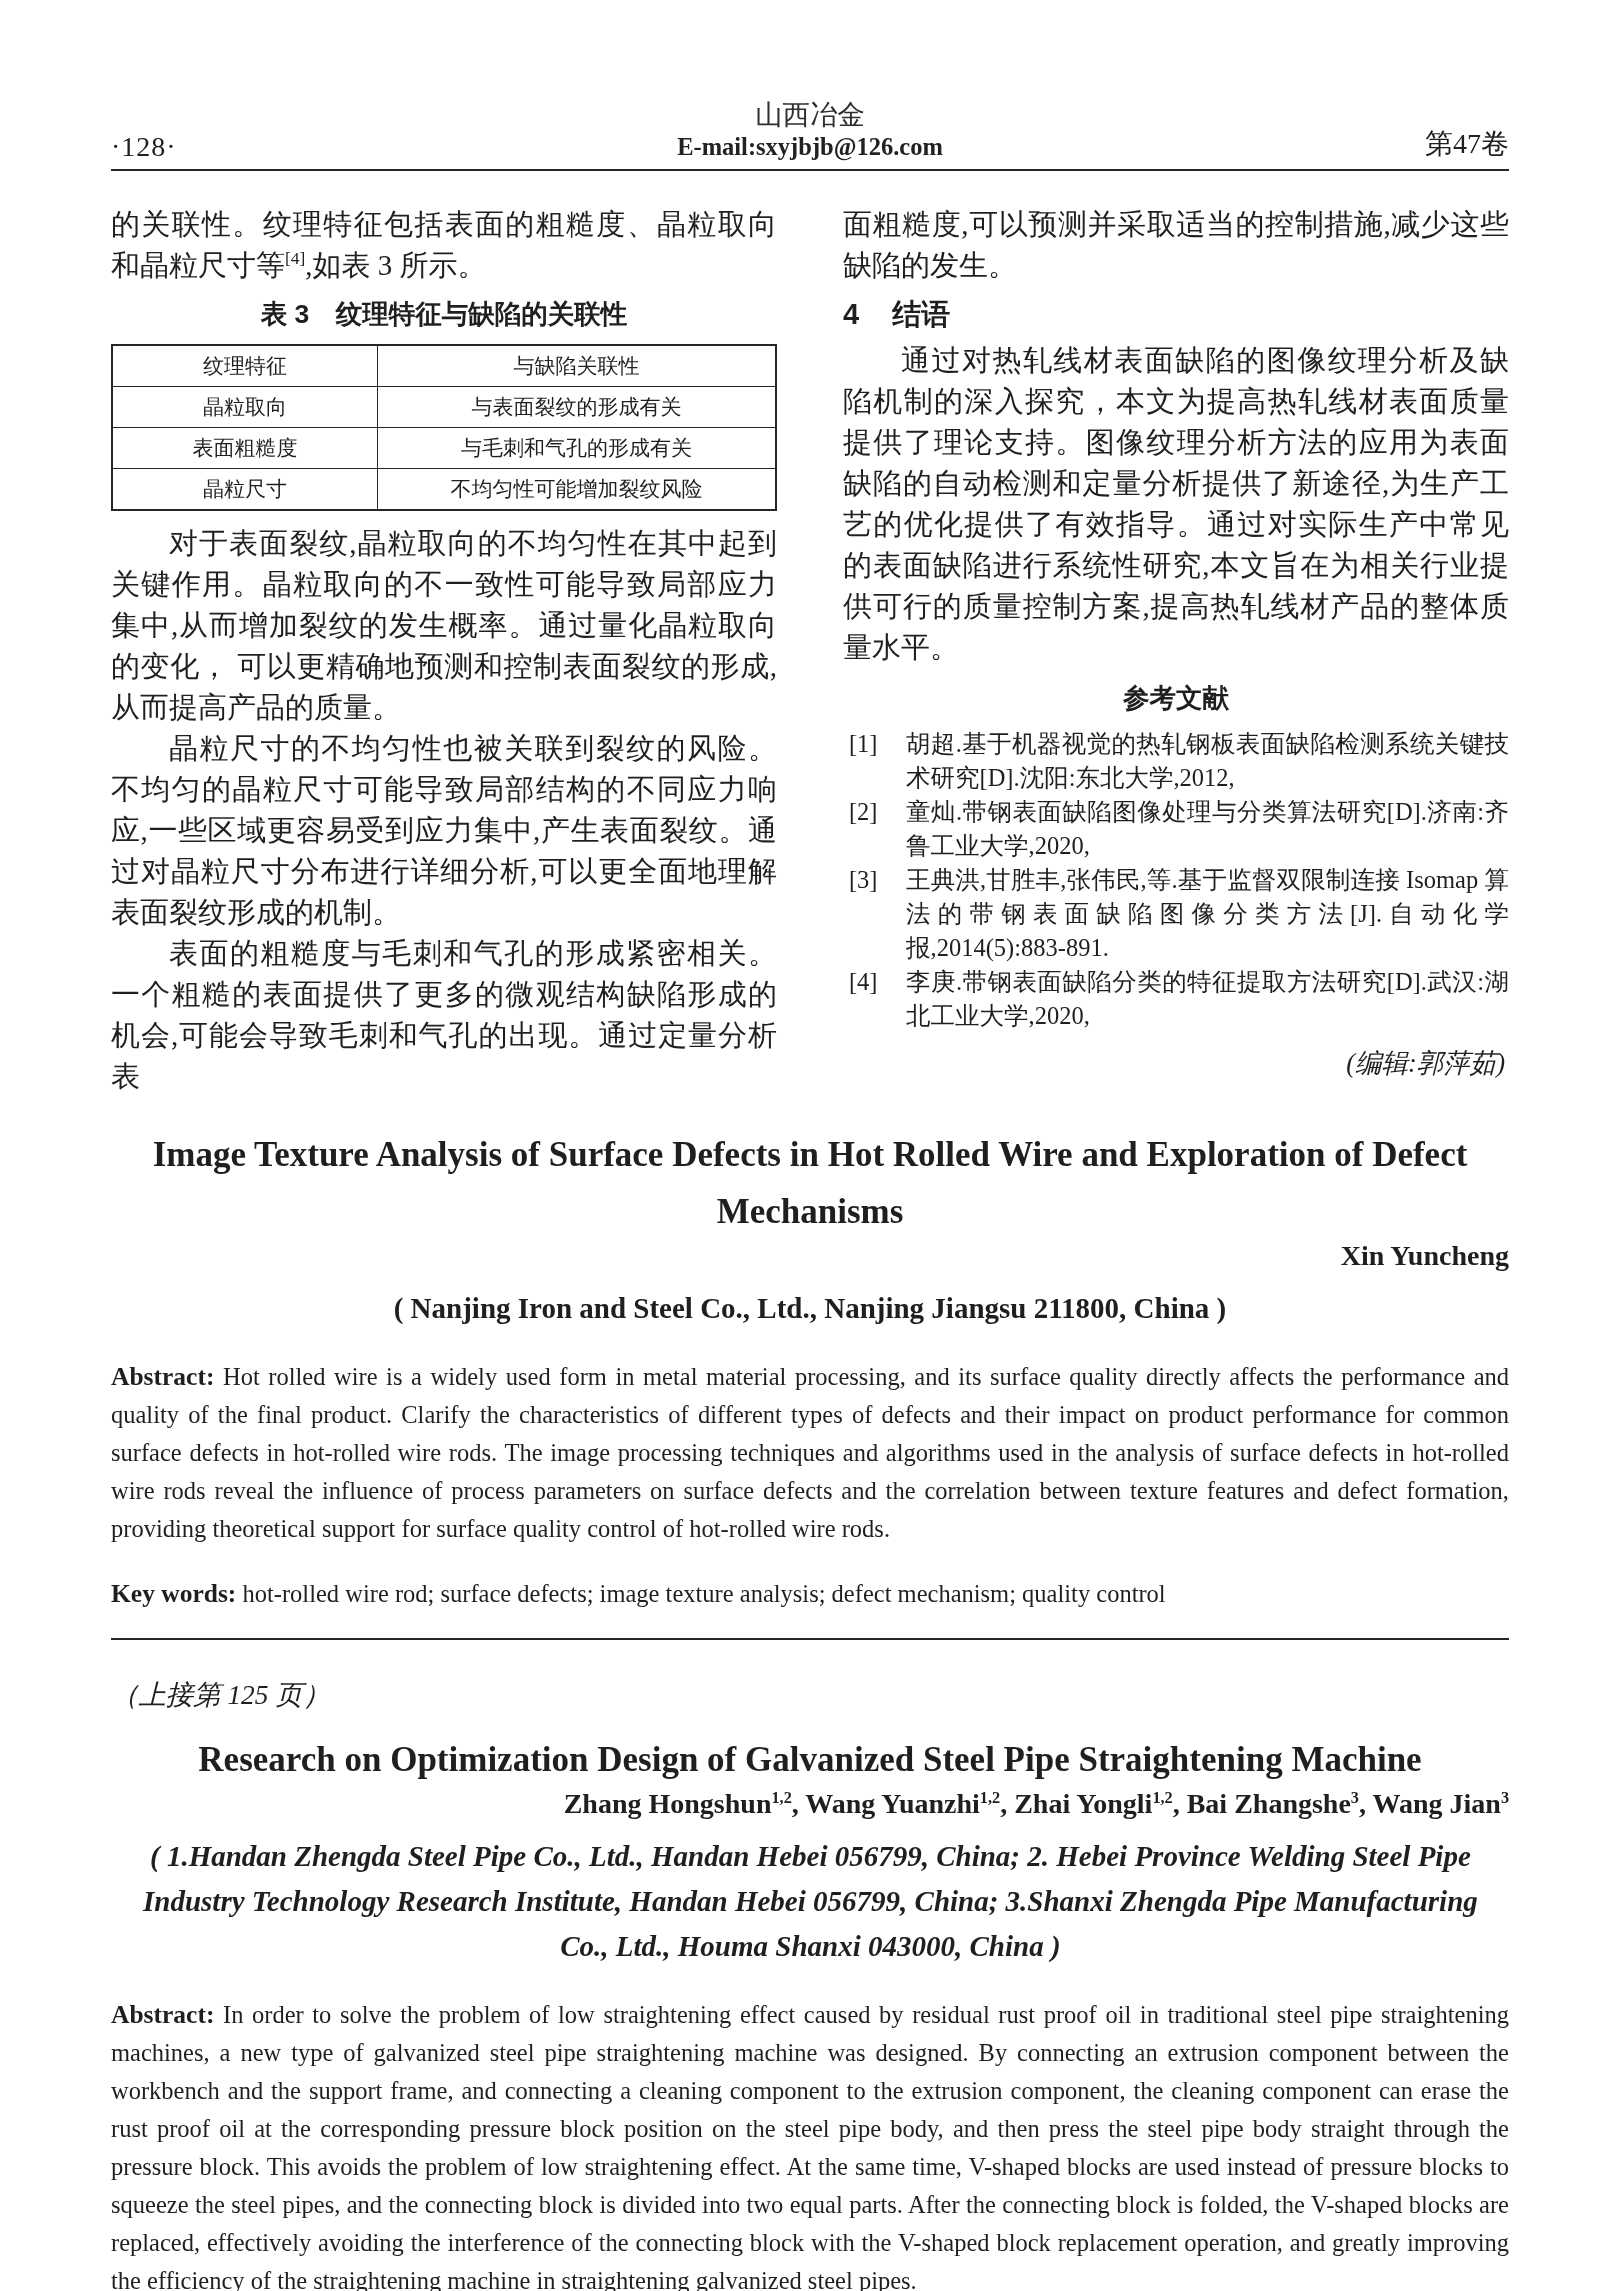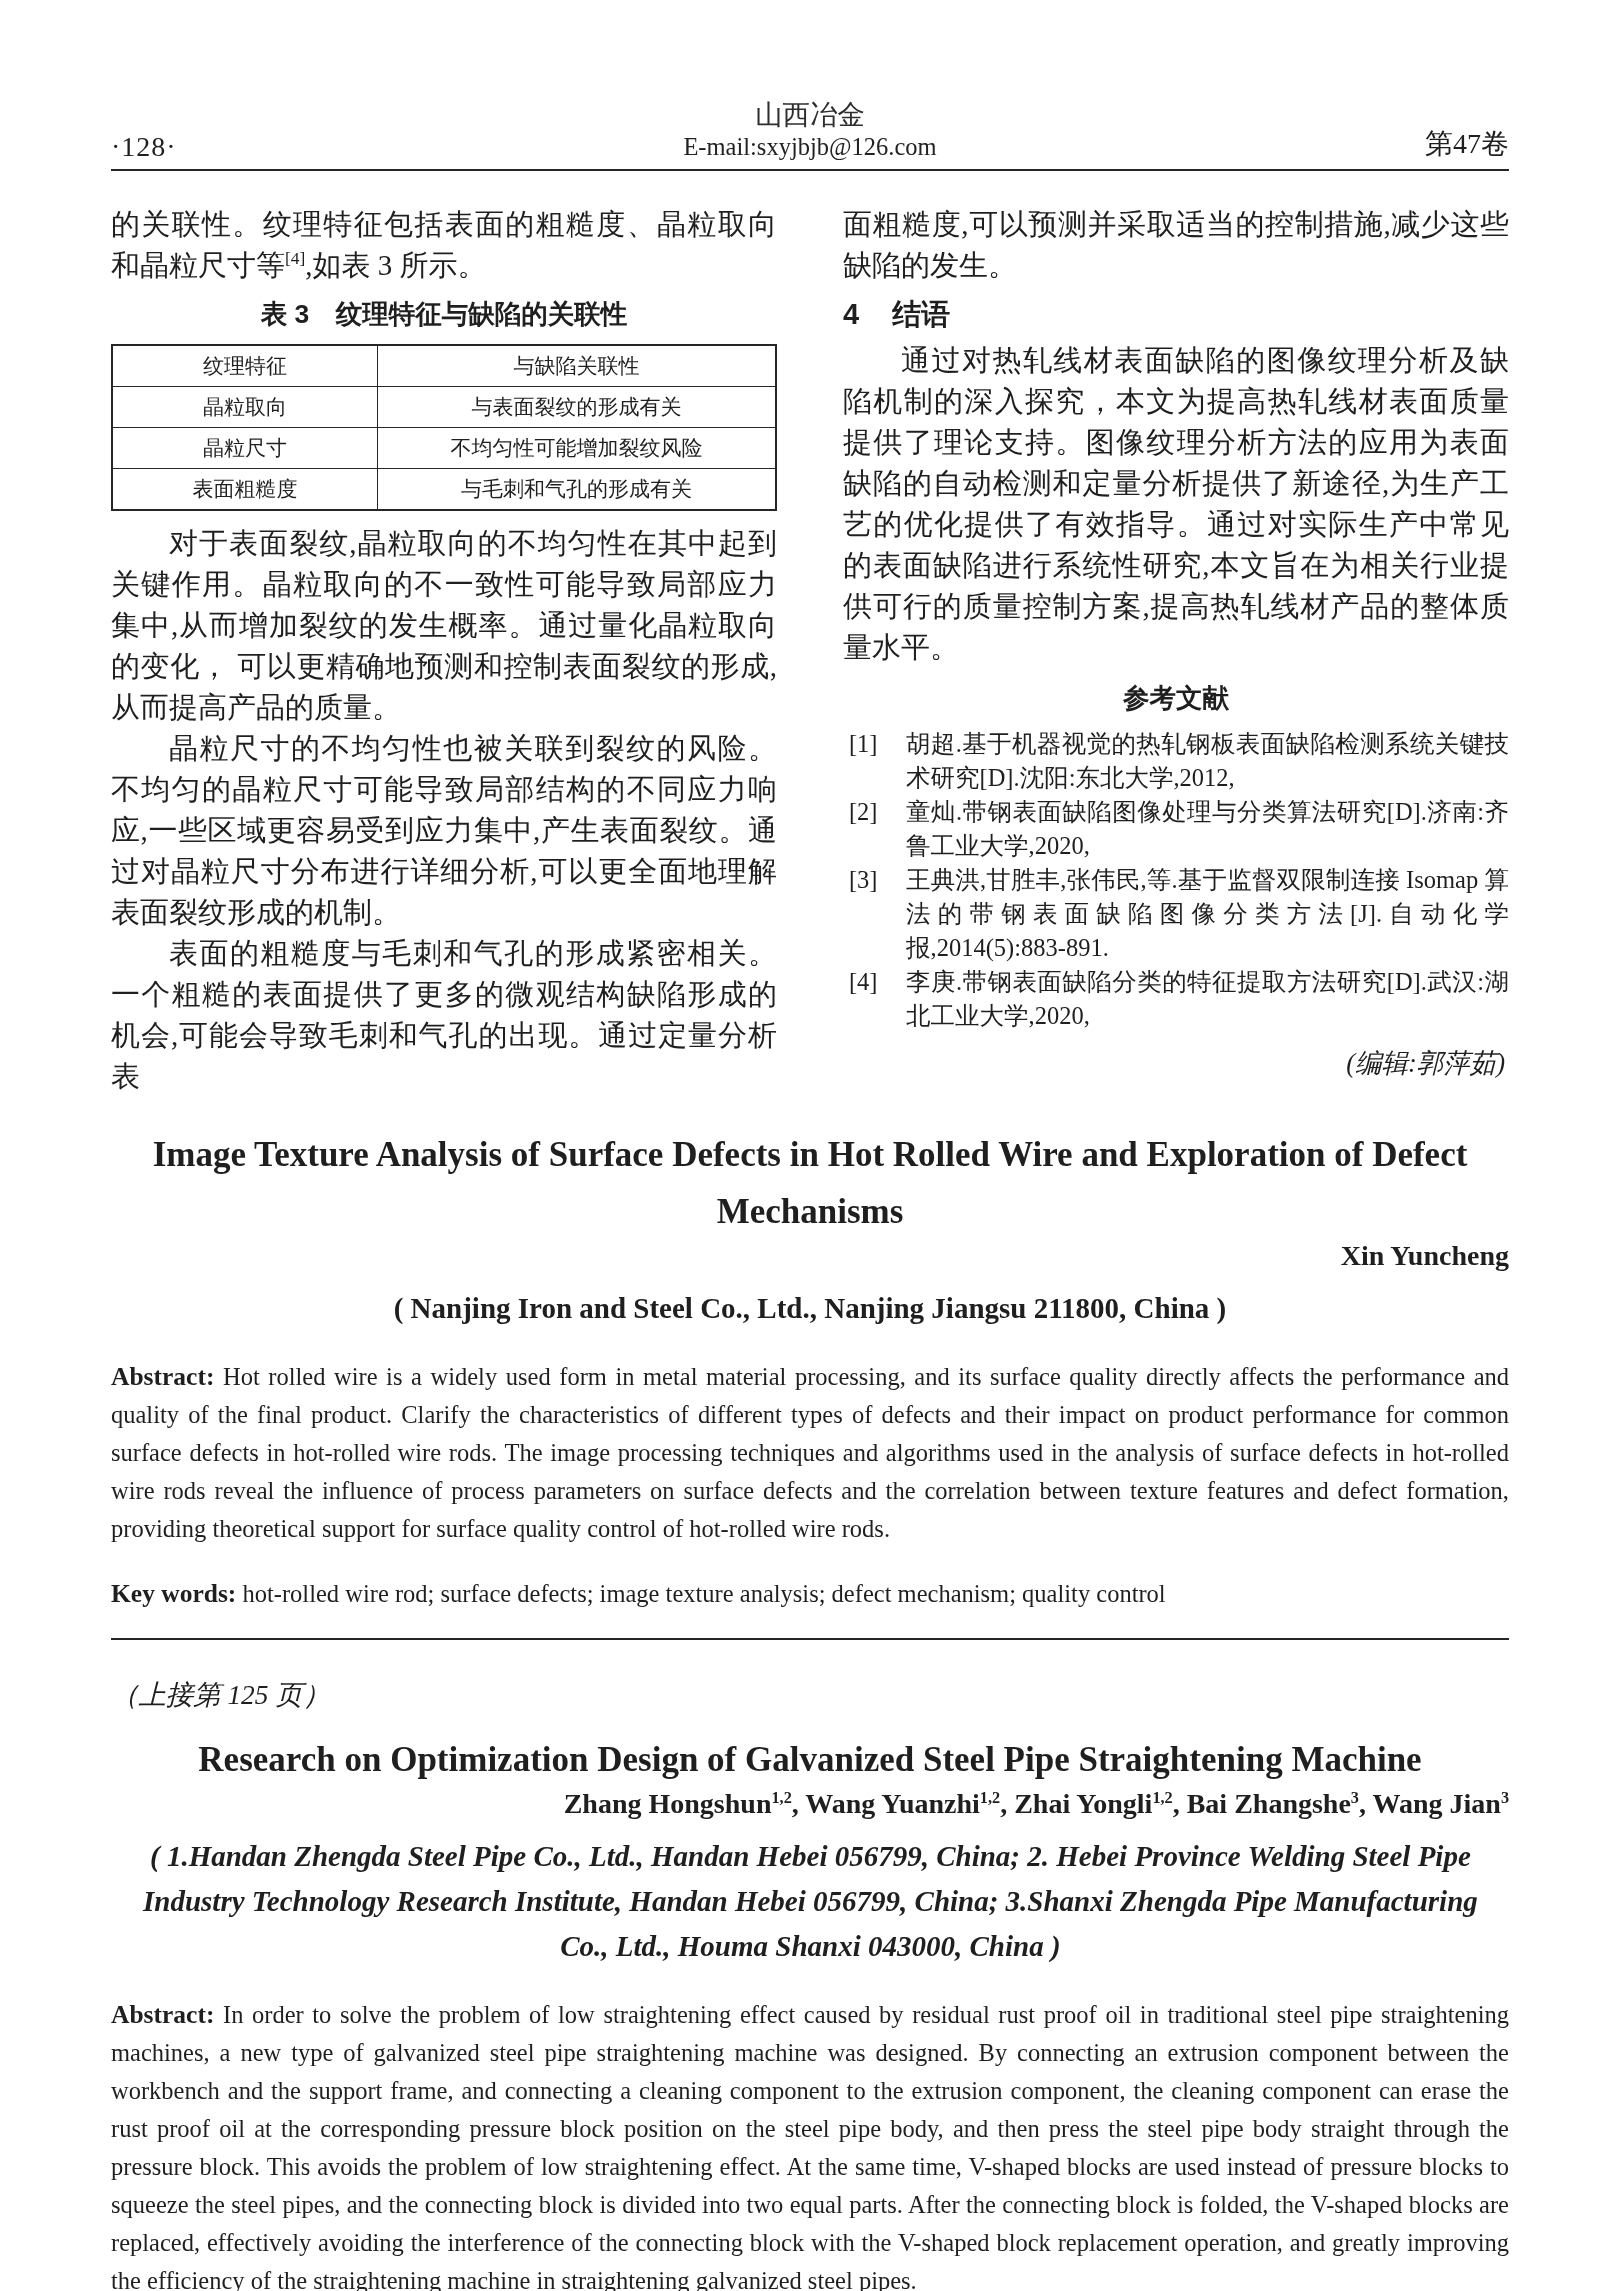--- a/index.html
+++ b/index.html
@@ -12,21 +12,21 @@
     padding:98px 111px 0 111px;
     color:#1f1f1f;
     font-family:"Liberation Serif","DejaVu Serif",serif;
     overflow:hidden;
   }
   
   .hdr{display:flex;align-items:flex-end;border-bottom:2px solid #262626;padding-bottom:5.9px;}
   .hdr-left{width:225px;font-size:28px;letter-spacing:1px;}
   .hdr-center{flex:1;text-align:center;line-height:1.25;}
   .hdr-journal{font-size:27.4px;color:#2e2e2e;}
-  .hdr-mail{font-size:24.5px;font-weight:normal;color:#222;}
+  .hdr-mail{font-size:24.5px;font-weight:bold;color:#222;}
   .hdr-right{width:225px;text-align:right;font-size:28px;}
   
   .cols{display:flex;gap:66px;margin-top:33px;}
   .col{width:676px;font-size:29px;line-height:41px;text-align:justify;}
   .col p{margin:0;}
   .indent{text-indent:2em;}
   sup.cite{font-size:0.6em;vertical-align:super;line-height:0;}
   .tbl-caption{text-align:center;font-weight:bold;font-size:26.5px;
     font-family:"Liberation Sans","DejaVu Sans",sans-serif;margin:7.8px 0 9.8px 0;}
   table.data{border-collapse:collapse;width:100%;margin:0 0 11.8px 0;
@@ -86,26 +86,26 @@
             <th>纹理特征</th>
             <th>与缺陷关联性</th>
           </tr>
         </thead>
         <tbody>
             <tr>
               <td>晶粒取向</td>
               <td>与表面裂纹的形成有关</td>
             </tr>
             <tr>
+              <td>表面粗糙度</td>
+              <td>与毛刺和气孔的形成有关</td>
+            </tr>
+            <tr>
               <td>晶粒尺寸</td>
               <td>不均匀性可能增加裂纹风险</td>
-            </tr>
-            <tr>
-              <td>表面粗糙度</td>
-              <td>与毛刺和气孔的形成有关</td>
             </tr>
           </tbody>
       </table>
 
       <p class="indent">对于表面裂纹,晶粒取向的不均匀性在其中起到关键作用。晶粒取向的不一致性可能导致局部应力集中,从而增加裂纹的发生概率。通过量化晶粒取向的变化， 可以更精确地预测和控制表面裂纹的形成,从而提高产品的质量。</p>
       <p class="indent">晶粒尺寸的不均匀性也被关联到裂纹的风险。不均匀的晶粒尺寸可能导致局部结构的不同应力响应,一些区域更容易受到应力集中,产生表面裂纹。通过对晶粒尺寸分布进行详细分析,可以更全面地理解表面裂纹形成的机制。</p>
       <p class="indent">表面的粗糙度与毛刺和气孔的形成紧密相关。一个粗糙的表面提供了更多的微观结构缺陷形成的机会,可能会导致毛刺和气孔的出现。通过定量分析表</p>
     </div>
 
     <div class="col">

